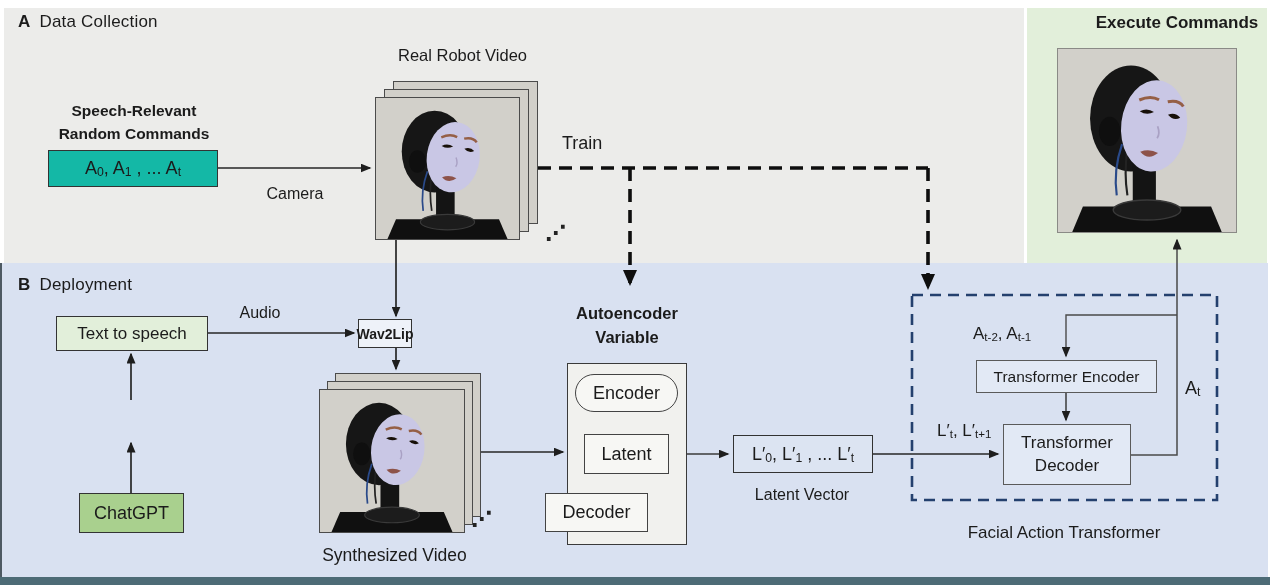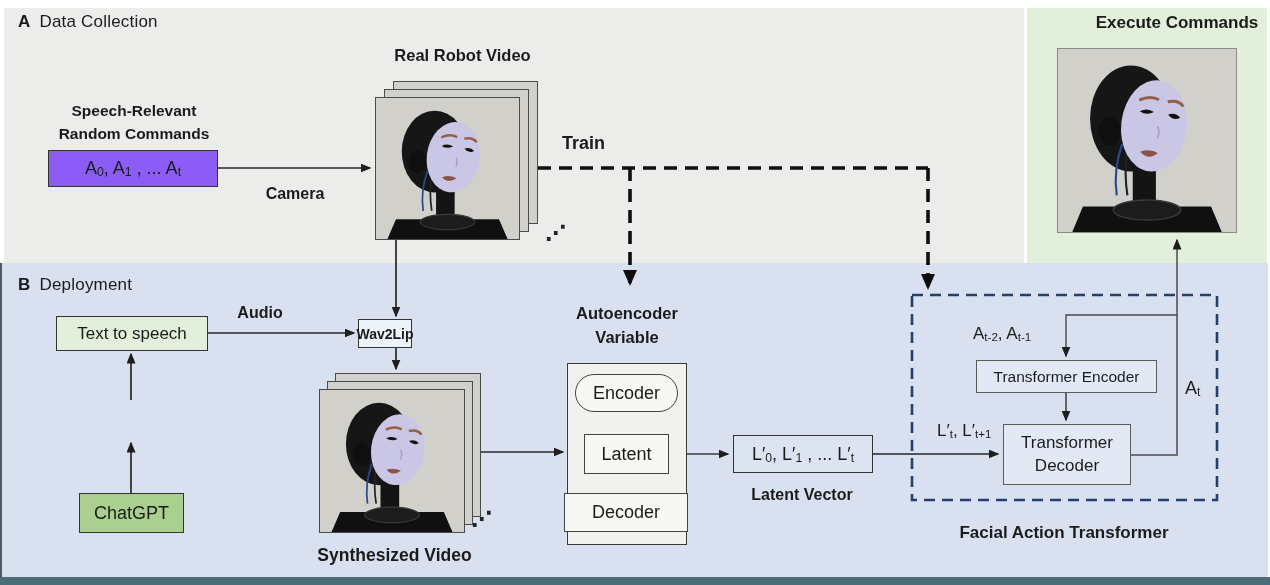--- a/index.html
+++ b/index.html
@@ -11,27 +11,27 @@
   
   .panel-a{left:4px;top:8px;width:1020px;height:255px;background:#ececea;}
   .panel-exec{left:1027px;top:8px;width:240px;height:255px;background:#e2efda;}
   .panel-b{left:0;top:263px;width:1268px;height:314px;background:#d9e1f1;border-left:2px solid #4e5a63;box-sizing:border-box;}
   .bottom-bar{left:0;top:577px;width:1270px;height:8px;background:#4d6b76;}
   
   .sec-header{font-size:17px;letter-spacing:.2px;white-space:nowrap;}
   .sec-header .tag{font-weight:700;margin-right:9px;}
   .panel-title{font-weight:700;font-size:17px;text-align:center;}
   
-  .lbl{font-weight:700;font-size:16px;text-align:center;white-space:nowrap;}
+  .lbl{font-weight:400;font-size:16px;text-align:center;white-space:nowrap;}
   .math{font-size:17px;white-space:nowrap;}
   sub{font-size:68%;line-height:0;position:relative;top:.18em;vertical-align:baseline;}
   
   .box{box-sizing:border-box;border:1.6px solid #333;display:flex;align-items:center;justify-content:center;
        font-size:17px;text-align:center;z-index:3;}
-  .box-commands{background:#8b5cf6;font-size:18px;}
+  .box-commands{background:#14b8a6;font-size:18px;}
   .box-tts{background:#e2efda;}
   .box-text{background:#c6e0b4;font-size:18px;}
   .box-chatgpt{background:#a9d08e;font-size:18px;}
   .box-wav2lip{background:#eef2f9;border-width:1.8px;font-weight:700;font-size:14px;}
   .vae-outer{background:#f1f1ee;border:1.6px solid #3a3a3a;box-sizing:border-box;z-index:2;}
   .vae-inner{background:#f7f7f4;border:1.5px solid #434343;font-size:18px;}
   .box-latvec{background:#dce4f2;border:1.9px solid #323232;font-size:18px;}
   .box-tenc{background:#e2e9f5;border:1.5px solid #5a5a5a;font-size:15.5px;}
   .box-tdec{background:#e2e9f5;border:1.5px solid #5a5a5a;font-size:17px;line-height:1.35;}
   
@@ -184,21 +184,21 @@
     <div>Autoencoder</div>
     <div>Variable</div>
   </div>
   <div class="abs vae-outer" style="left:567px;top:363px;width:120px;height:182px;"></div>
   <div class="abs box vae-inner" style="left:575px;top:374px;width:103px;height:38px;border-radius:19px;">
     <span>Encoder</span>
   </div>
   <div class="abs box vae-inner" style="left:584px;top:434px;width:85px;height:40px;">
     <span>Latent</span>
   </div>
-  <div class="abs box vae-inner" style="left:564px;top:493px;width:124px;height:39px;">
+  <div class="abs box vae-inner" style="left:545px;top:493px;width:103px;height:39px;">
     <span>Decoder</span>
   </div>
 
   <div class="abs box box-latvec math" style="left:733px;top:435px;width:140px;height:38px;">
     <span><span>L′</span><sub>0</sub><span>, L′</span><sub>1</sub><span> , ... L′</span><sub>t</sub></span>
   </div>
   <div class="abs lbl z3" style="left:728px;top:486px;width:148px;">Latent Vector</div>
 
   <div class="abs math z3" style="left:918px;top:421px;margin-left:19px;">
     <span><span>L′</span><sub>t</sub><span>, L′</span><sub>t+1</sub></span>

